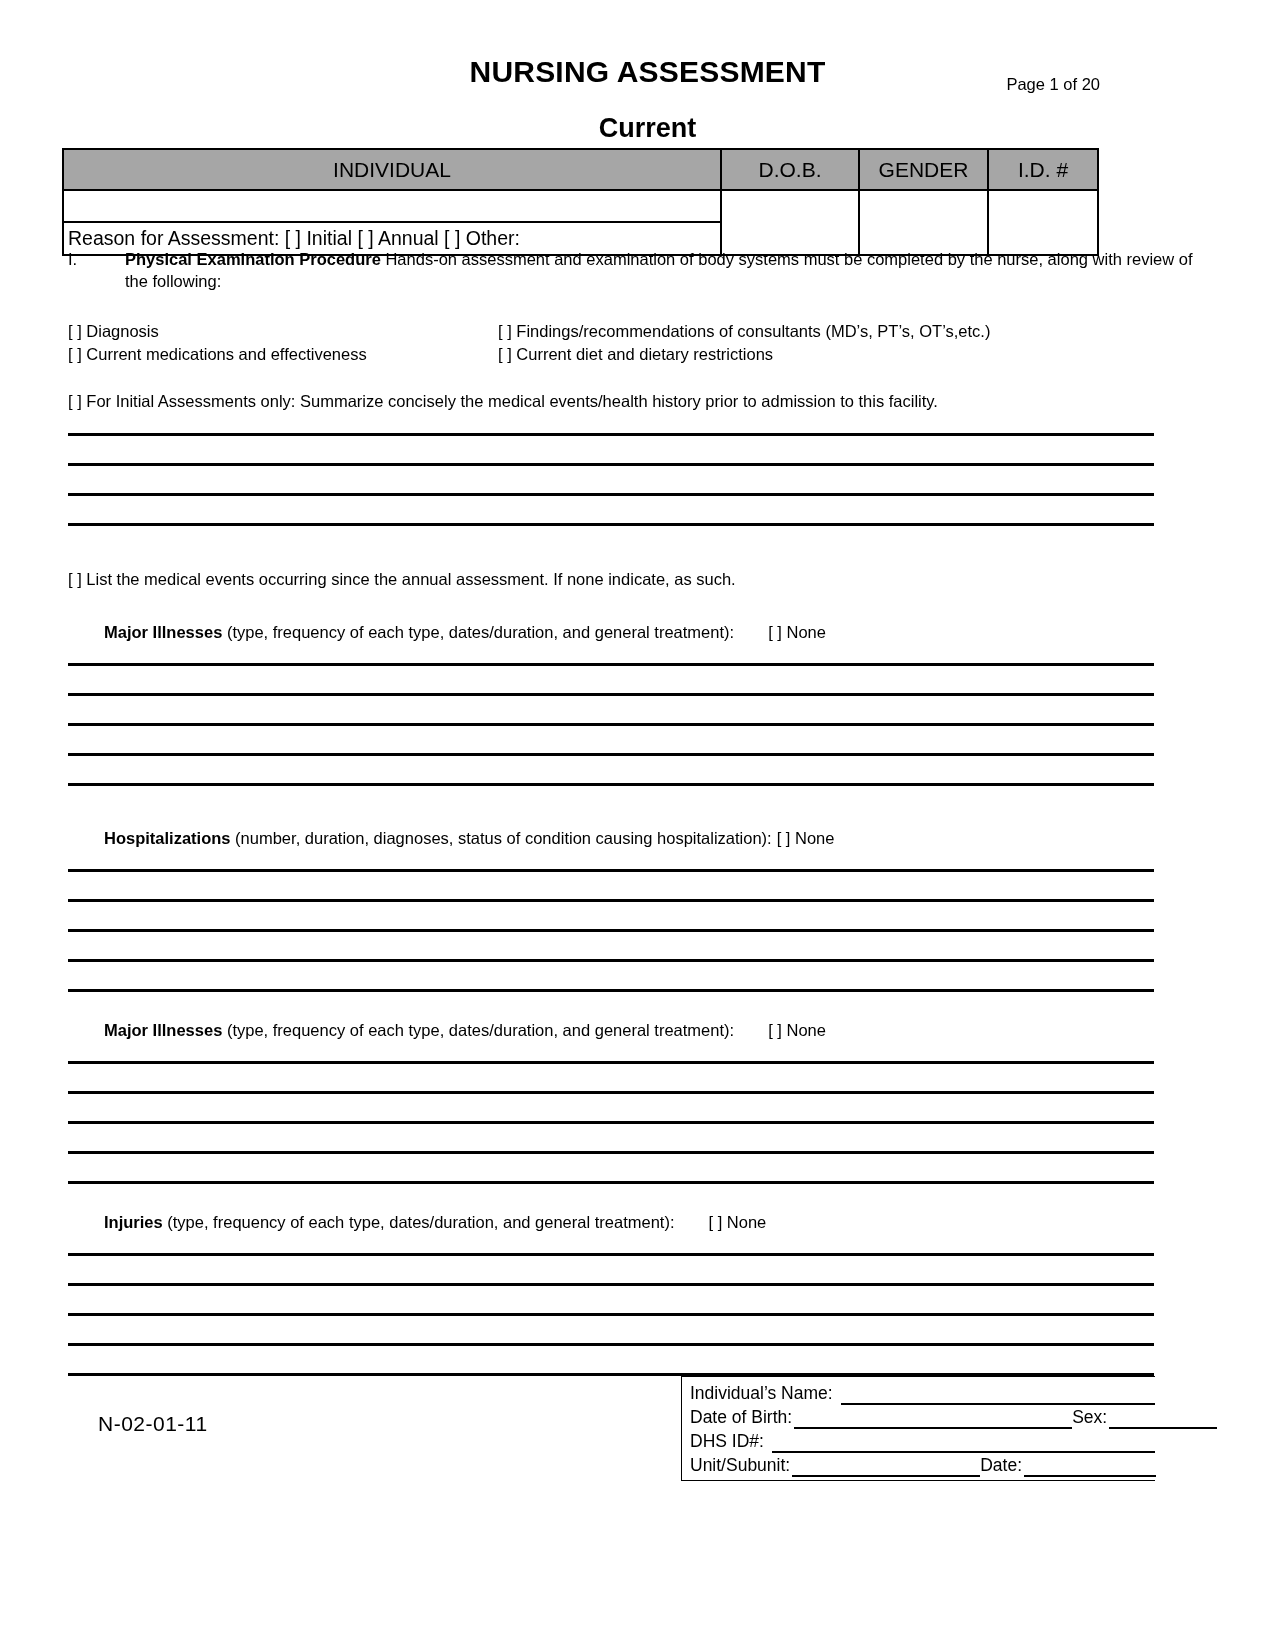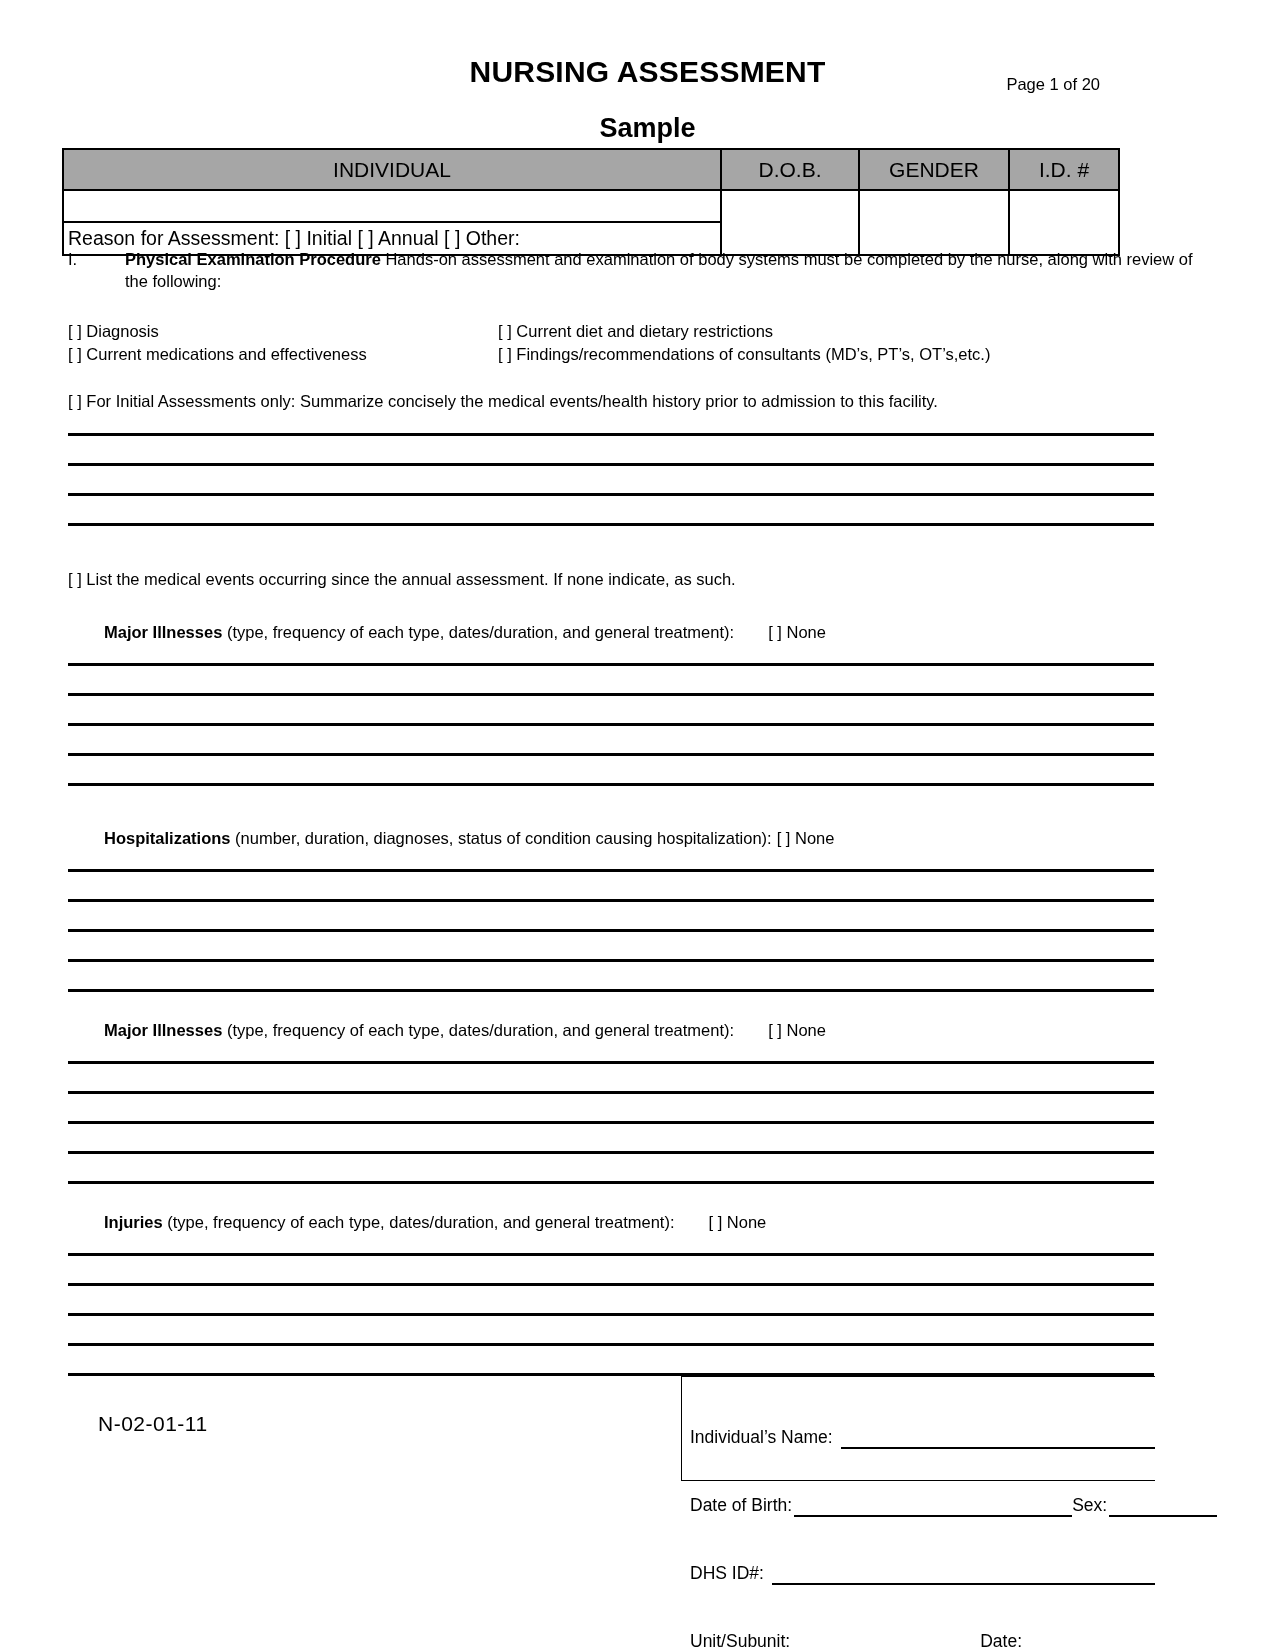--- a/index.html
+++ b/index.html
@@ -78,21 +78,21 @@
   .id-table .hdr {
     background: #a6a6a6;
     text-align: center;
     font-weight: normal;
     font-size: 21px;
     height: 31px;
     line-height: 31px;
   }
   .id-table .hdr-individual { width: 658px; }
   .id-table .hdr-dob { width: 138px; }
-  .id-table .hdr-gender { width: 150px; }
+  .id-table .hdr-gender { width: 129px; }
   .id-table .hdr-id { width: 110px; }
 
   .blank-cell { height: 32px; }
   .reason-cell {
     height: 33px;
     font-size: 19.5px;
     padding-left: 8px;
     white-space: nowrap;
   }
   .vcell { height: 65px; }
@@ -190,42 +190,42 @@
     border-right: none;
     padding: 4px 0 0 8px;
   }
   .fb-line {
     font-size: 17.5px;
     line-height: 24px;
     white-space: nowrap;
     display: flex;
     align-items: flex-end;
   }
-  .fb-label { flex: 0 0 auto; margin-top: 44px; }
+  .fb-label { flex: 0 0 auto; }
   .fb-fill {
     flex: 1 1 auto;
     border-bottom: 2.5px solid #000;
     height: 19px;
     margin-left: 2px;
   }
   .fb-fill.short1 { flex: 0 0 278px; }
   .fb-fill.short2 { flex: 0 0 108px; }
   .fb-fill.short3 { flex: 0 0 188px; }
   .fb-fill.short4 { flex: 0 0 132px; }
   .fb-gap { width: 6px; flex: 0 0 6px; }
 </style>
 </head>
 <body>
 
 <div class="page">
 
   <div class="header-zone">
     <div class="doc-title">NURSING ASSESSMENT</div>
     <div class="page-num">Page 1 of 20</div>
-    <div class="sample-title">Sample</div>
+    <div class="sample-title">Current</div>
   </div>
 
   <table class="id-table">
     <tbody>
         <tr>
       <th class="hdr hdr-individual">INDIVIDUAL</th>
       <th class="hdr hdr-dob">D.O.B.</th>
       <th class="hdr hdr-gender">GENDER</th>
       <th class="hdr hdr-id">I.D. #</th>
     </tr>
@@ -249,22 +249,22 @@
         <div class="sec-text"><b>Physical Examination Procedure</b><span> Hands-on assessment and examination of body systems must be completed by the nurse, along with review of the following:</span></div>
       </div>
     </div>
 
     <div class="two-col">
       <div class="col-left">
         <div class="chk-line">[   ]   Diagnosis</div>
         <div class="chk-line">[   ]   Current medications and effectiveness</div>
       </div>
       <div class="col-right">
+        <div class="chk-line">[ ] Findings/recommendations of consultants (MD’s, PT’s, OT’s,etc.)</div>
         <div class="chk-line">[ ] Current diet and dietary restrictions</div>
-        <div class="chk-line">[ ] Findings/recommendations of consultants (MD’s, PT’s, OT’s,etc.)</div>
       </div>
     </div>
 
 
     <div class="note-line" style="margin-top:24px;">[ ] For Initial Assessments only: Summarize concisely the medical events/health history prior to admission to this facility.</div>
 
     <div class="rules" style="margin-top:21px;">
       <div class="rule"></div>
       <div class="rule-gap"></div>
       <div class="rule"></div>

